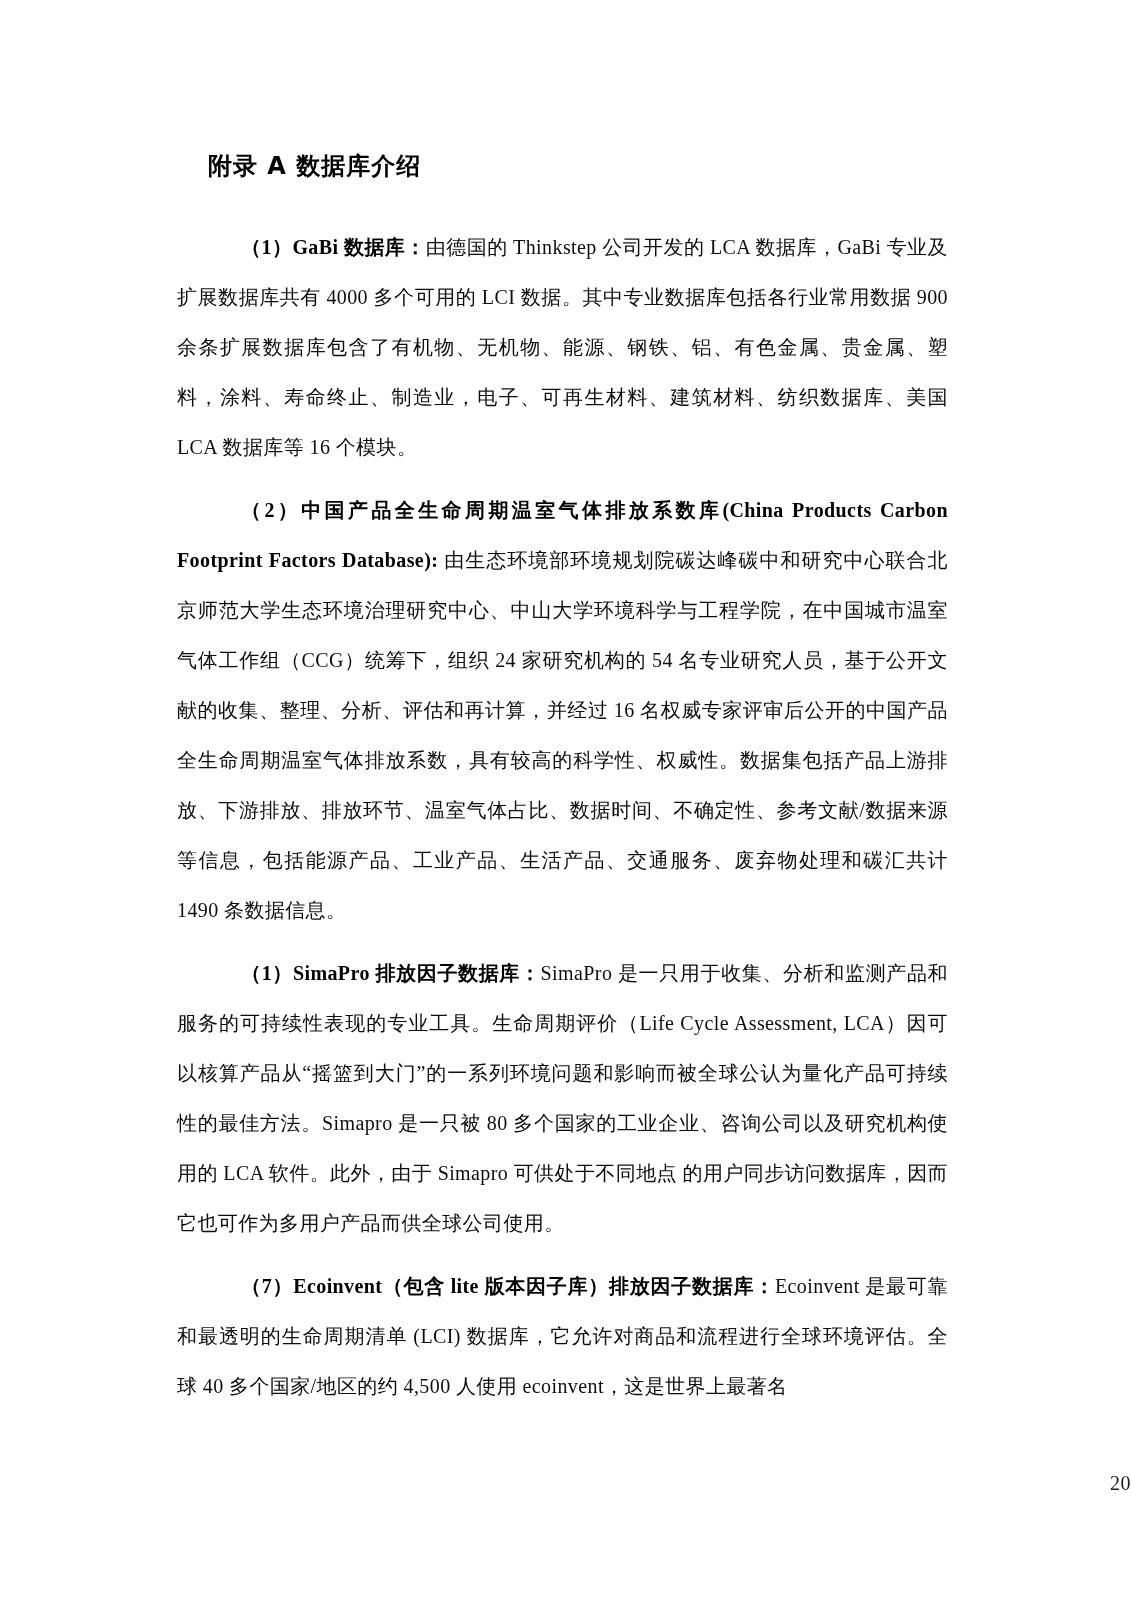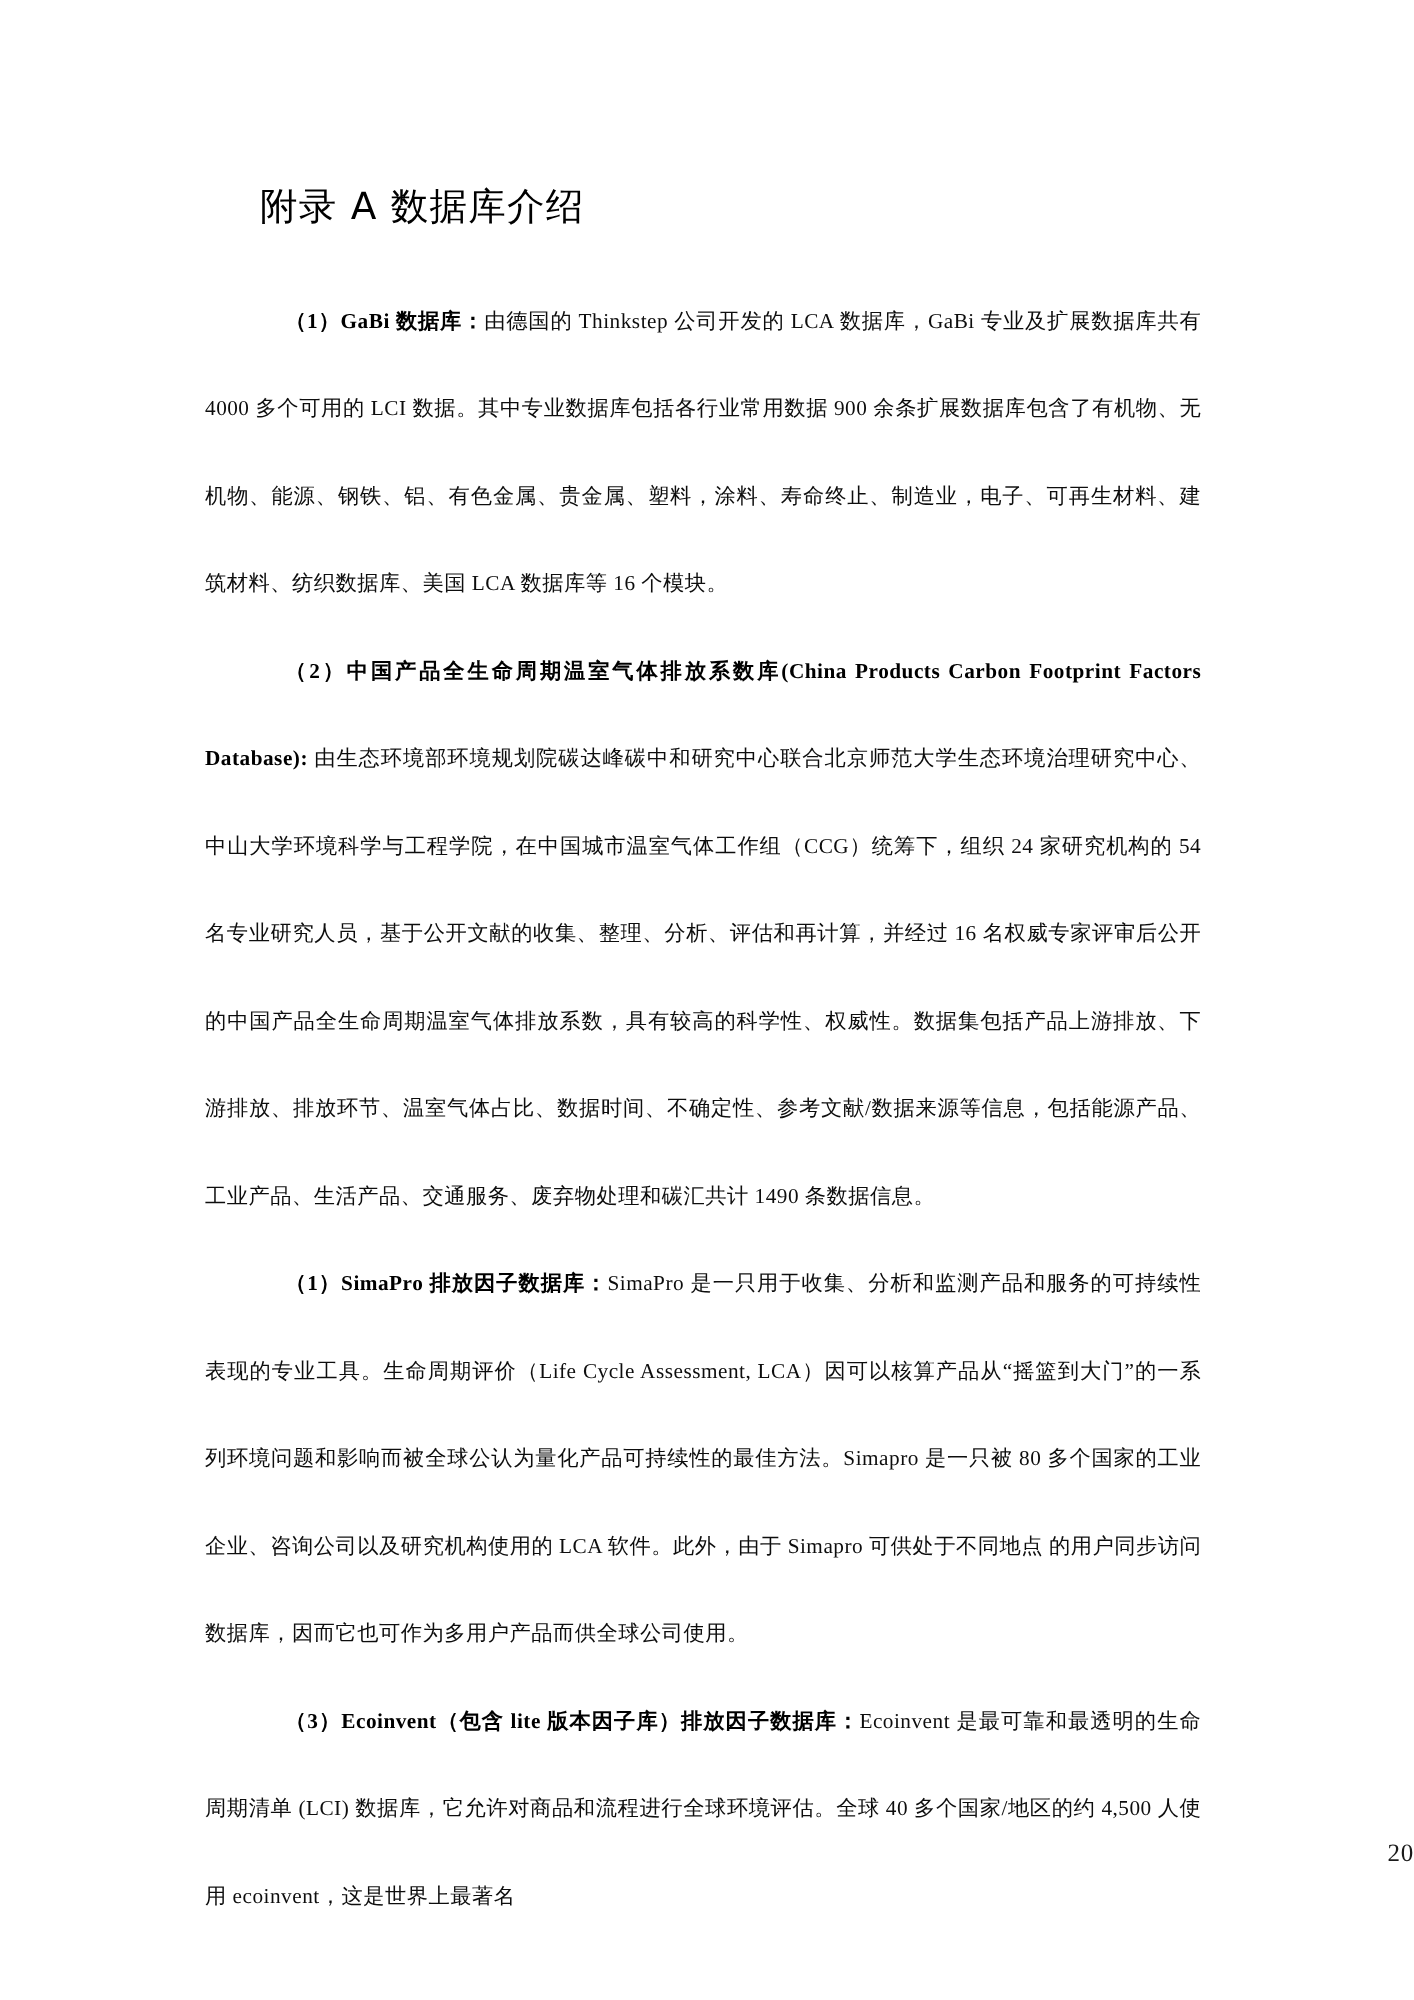--- a/index.html
+++ b/index.html
@@ -16,31 +16,31 @@
     overflow: hidden;
   }
   .page-body {
     position: absolute;
     left: 164px;
     top: 150px;
     width: 797px;
   }
   .doc-heading {
     font-family: "DejaVu Sans", "Liberation Sans", sans-serif;
-    font-size: 30px;
-    font-weight: normal;
+    font-size: 24px;
+    font-weight: bold;
     line-height: 32px;
     margin: 0 0 40px 44px;
     letter-spacing: 1px;
     color: #000000;
   }
   .doc-paragraph {
-    margin: 0;
-    font-size: 17px;
-    line-height: 70px;
+    margin: 13px;
+    font-size: 20px;
+    line-height: 50px;
     text-align: justify;
     text-justify: inter-character;
     text-indent: 64px;
     letter-spacing: 0.4px;
     color: #0d0d0d;
   }
   .para-lead {
     font-weight: bold;
     color: #000000;
   }
@@ -63,19 +63,19 @@
 <div class="page-body">
 
   <h1 class="doc-heading">附录 A  数据库介绍</h1>
 
   <p class="doc-paragraph"><span class="para-lead">（1）GaBi 数据库：</span><span>由德国的 Thinkstep 公司开发的 LCA 数据库，GaBi 专业及扩展数据库共有 4000 多个可用的 LCI 数据。其中专业数据库包括各行业常用数据 900 余条扩展数据库包含了有机物、无机物、能源、钢铁、铝、有色金属、贵金属、塑料，涂料、寿命终止、制造业，电子、可再生材料、建筑材料、纺织数据库、美国 LCA 数据库等 16 个模块。</span></p>
 
   <p class="doc-paragraph"><span class="para-lead">（2）中国产品全生命周期温室气体排放系数库(China Products Carbon Footprint Factors Database): </span><span>由生态环境部环境规划院碳达峰碳中和研究中心联合北京师范大学生态环境治理研究中心、中山大学环境科学与工程学院，在中国城市温室气体工作组（CCG）统筹下，组织 24 家研究机构的 54 名专业研究人员，基于公开文献的收集、整理、分析、评估和再计算，并经过 16 名权威专家评审后公开的中国产品全生命周期温室气体排放系数，具有较高的科学性、权威性。数据集包括产品上游排放、下游排放、排放环节、温室气体占比、数据时间、不确定性、参考文献/数据来源等信息，包括能源产品、工业产品、生活产品、交通服务、废弃物处理和碳汇共计 1490 条数据信息。</span></p>
 
   <p class="doc-paragraph"><span class="para-lead">（1）SimaPro 排放因子数据库：</span><span>SimaPro 是一只用于收集、分析和监测产品和服务的可持续性表现的专业工具。生命周期评价（Life Cycle Assessment, LCA）因可以核算产品从“摇篮到大门”的一系列环境问题和影响而被全球公认为量化产品可持续性的最佳方法。Simapro 是一只被 80 多个国家的工业企业、咨询公司以及研究机构使用的 LCA 软件。此外，由于 Simapro 可供处于不同地点 的用户同步访问数据库，因而它也可作为多用户产品而供全球公司使用。</span></p>
 
-  <p class="doc-paragraph"><span class="para-lead">（3）Ecoinvent（包含 lite 版本因子库）排放因子数据库：</span><span>Ecoinvent 是最可靠和最透明的生命周期清单 (LCI) 数据库，它允许对商品和流程进行全球环境评估。全球 40 多个国家/地区的约 4,500 人使用 ecoinvent，这是世界上最著名</span></p>
+  <p class="doc-paragraph"><span class="para-lead">（7）Ecoinvent（包含 lite 版本因子库）排放因子数据库：</span><span>Ecoinvent 是最可靠和最透明的生命周期清单 (LCI) 数据库，它允许对商品和流程进行全球环境评估。全球 40 多个国家/地区的约 4,500 人使用 ecoinvent，这是世界上最著名</span></p>
 
 </div>
 
 <div class="page-footer">
   <span class="page-number">20</span>
 </div>
 
 </body></html>

